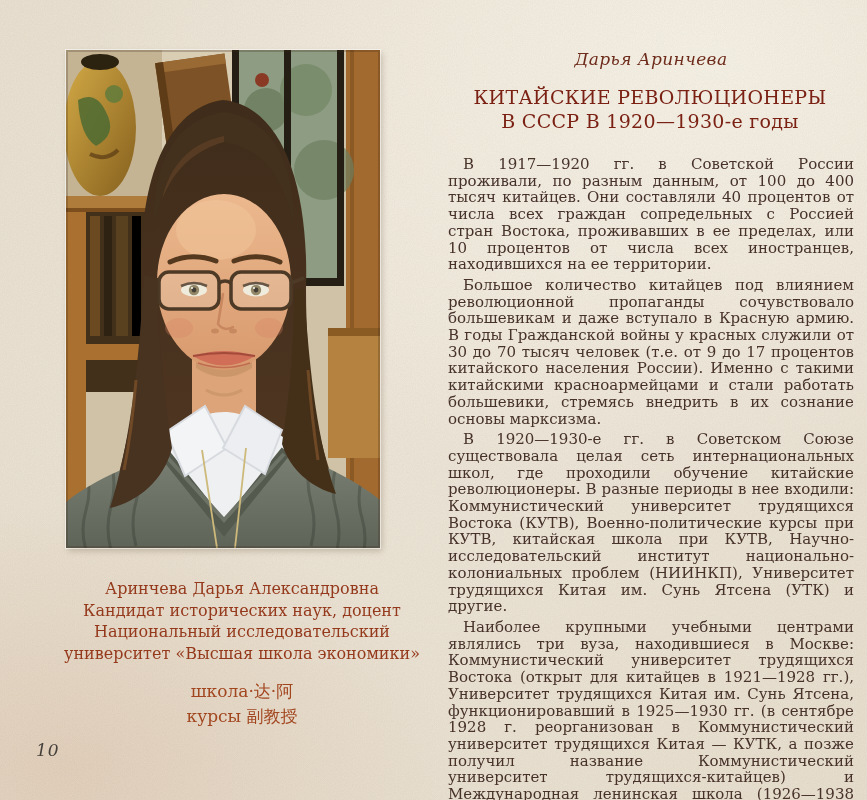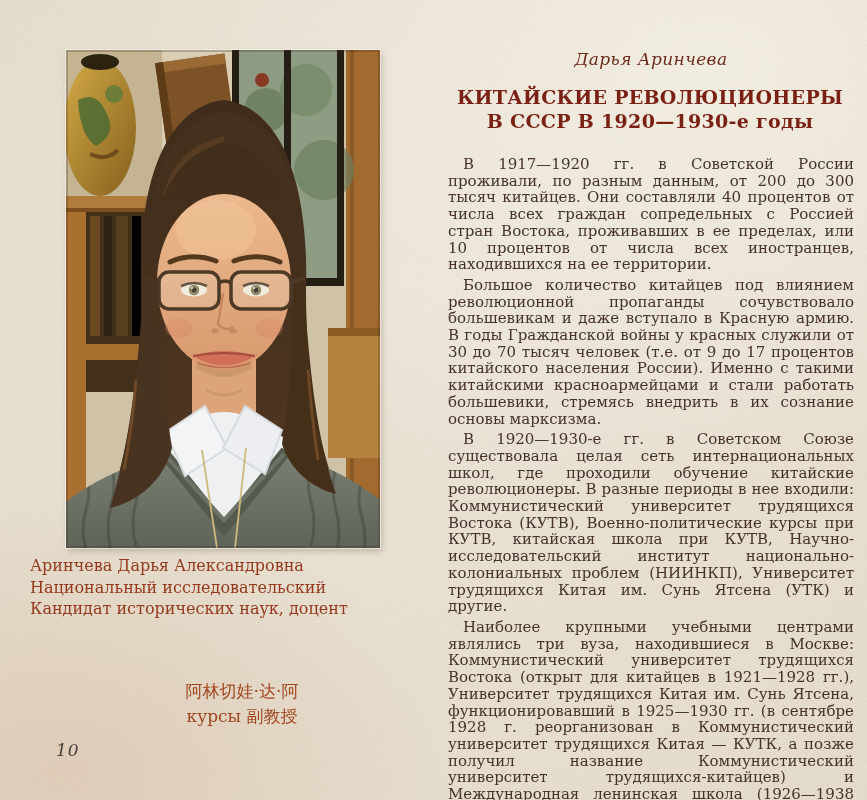--- a/index.html
+++ b/index.html
@@ -19,40 +19,40 @@
   .grain{position:absolute;inset:0;width:100%;height:100%;opacity:.5;mix-blend-mode:multiply;pointer-events:none;}
 
   
   .photo{
     position:absolute;left:66px;top:50px;width:314px;height:498px;margin:0;
     box-shadow:0 0 0 1px rgba(255,255,255,.55), 2px 3px 6px rgba(96,74,50,.28);
     background:#cfc2a6;
   }
   .photo svg{display:block;width:314px;height:498px;}
   .caption{
-    position:absolute;left:30px;top:555px;width:424px;text-align:left;
+    position:absolute;left:30px;top:578px;width:424px;text-align:center;
     font-size:16px;line-height:21.5px;color:#95391c;
   }
   .caption-cn{
     position:absolute;left:30px;top:679px;width:424px;text-align:center;
     font-size:17px;line-height:24.5px;color:#a2461f;
   }
   .page-number{
     position:absolute;left:36px;top:740px;
-    font-style:italic;font-size:17px;color:#45403a;letter-spacing:1px;margin-left:20px;
+    font-style:italic;font-size:17px;color:#45403a;letter-spacing:1px;
   }
 
   
   .author{
     position:absolute;left:448px;top:49px;width:406px;text-align:center;
     font-size:17px;color:#6d2b1b;letter-spacing:.4px;font-style:italic;
   }
   .title{
     position:absolute;left:444px;top:86px;width:412px;margin:0;text-align:center;
-    font-size:19px;line-height:23.5px;font-weight:bold;color:#7b2114;letter-spacing:.3px;
+    font-size:19px;line-height:23.5px;font-weight:normal;color:#7b2114;letter-spacing:.3px;
   }
   .body-text{
     position:absolute;left:448px;top:156px;width:406px;
     font-size:15px;line-height:16.7px;text-align:justify;color:#47322a;
   }
   .body-text p{margin:0 0 0 0;padding-top:4px;text-indent:15px;hyphens:auto;}
   .body-text p:first-child{padding-top:0;}
 </style>
 </head>
 <body>
@@ -209,39 +209,40 @@
         <path d="M136,400 L151,498" stroke="#cdb97a" stroke-width="1.8" fill="none"></path>
         <path d="M180,398 L169,498" stroke="#cdb97a" stroke-width="1.8" fill="none"></path>
       </g>
 
       <rect x="1" y="1" width="312" height="496" fill="none" stroke="rgba(60,40,20,0.25)" stroke-width="2"></rect>
     </svg>
   </figure>
 
   <div class="caption">
     <div>Аринчева Дарья Александровна</div>
+    <div>Кандидат исторических наук, доцент</div>
     <div>Национальный исследовательский</div>
-    <div>Кандидат исторических наук, доцент</div>
+    <div>университет «Высшая школа экономики»</div>
   </div>
 
   <div class="caption-cn">
-    <div>阿林切娃·达·阿</div>
+    <div>школа·达·阿</div>
     <div>курсы  副教授</div>
   </div>
 
   <div class="page-number">10</div>
 
   <div class="author">Дарья Аринчева</div>
 
   <h1 class="title">
     <span>КИТАЙСКИЕ РЕВОЛЮЦИОНЕРЫ</span><br>
     <span>В СССР В 1920—1930-е годы</span>
   </h1>
 
   <div class="body-text">
-    <p lang="ru">В 1917—1920 гг. в Советской России проживали, по разным данным, от 200 до 300 тысяч китайцев. Они составляли 40 процентов от числа всех граждан сопредельных с Россией стран Востока, проживавших в ее пределах, или 10 процентов от числа всех иностранцев, находившихся на ее территории.</p>
+    <p lang="ru">В 1917—1920 гг. в Советской России проживали, по разным данным, от 100 до 400 тысяч китайцев. Они составляли 40 процентов от числа всех граждан сопредельных с Россией стран Востока, проживавших в ее пределах, или 10 процентов от числа всех иностранцев, находившихся на ее территории.</p>
     <p lang="ru">Большое количество китайцев под влиянием революционной пропаганды сочувствовало большевикам и даже вступало в Красную армию. В годы Гражданской войны у красных служили от 30 до 70 тысяч человек (т.е. от 9 до 17 процентов китайского населения России). Именно с такими китайскими красноармейцами и стали работать большевики, стремясь внедрить в их сознание основы марксизма.</p>
     <p lang="ru">В 1920—1930-е гг. в Советском Союзе существовала целая сеть интернациональных школ, где проходили обучение китайские революционеры. В разные периоды в нее входили: Коммунистический университет трудящихся Востока (КУТВ), Военно-политические курсы при КУТВ, китайская школа при КУТВ, Научно-исследовательский институт национально-колониальных проблем (НИИНКП), Университет трудящихся Китая им. Сунь Ятсена (УТК) и другие.</p>
     <p lang="ru">Наиболее крупными учебными центрами являлись три вуза, находившиеся в Москве: Коммунистический университет трудящихся Востока (открыт для китайцев в 1921—1928 гг.), Университет трудящихся Китая им. Сунь Ятсена, функционировавший в 1925—1930 гг. (в сентябре 1928 г. реорганизован в Коммунистический университет трудящихся Китая — КУТК, а позже получил название Коммунистический университет трудящихся-китайцев) и Международная ленинская школа (1926—1938 гг.).</p>
 
   </div>
 
 </div>
 
 </body></html>

